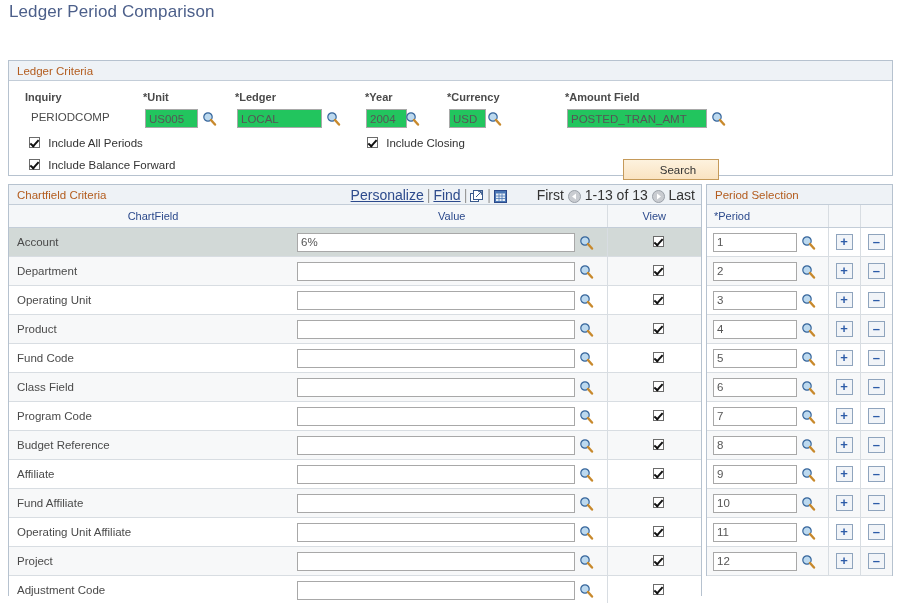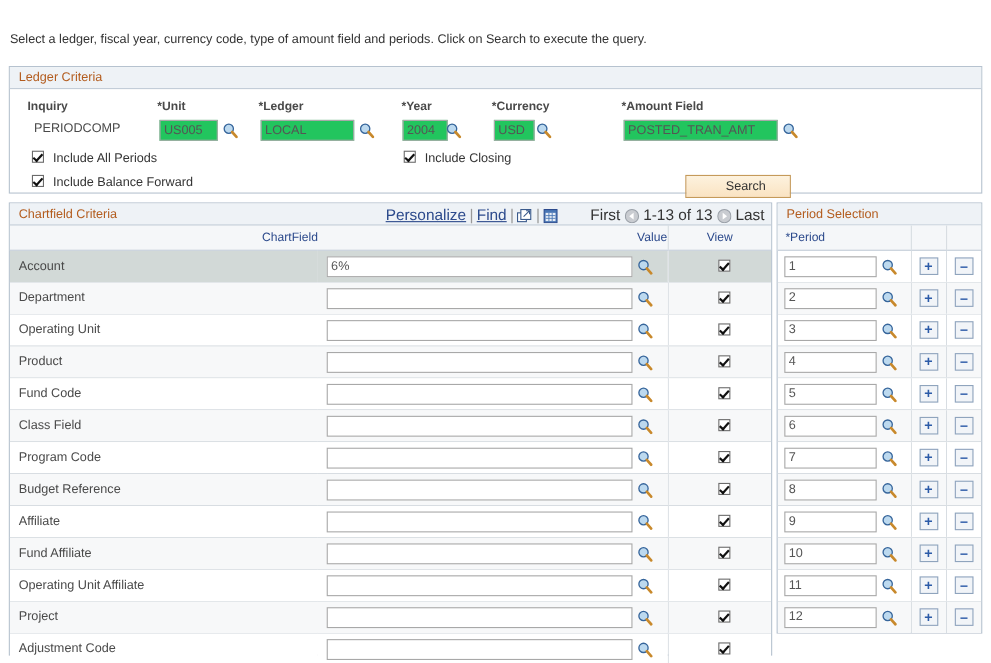--- a/index.html
+++ b/index.html
@@ -79,21 +79,21 @@
   .cf-toolbar a{color:#2c4a8c;text-decoration:underline;cursor:pointer;}
   .cf-toolbar .sep{color:#999;margin:0 3px;}
   .cf-toolbar .nav-txt{color:#333;text-decoration:none;}
   .ico-btn{display:inline-block;vertical-align:-3px;cursor:pointer;}
   .arrow-btn{display:inline-block;vertical-align:-3px;width:13px;height:13px;cursor:pointer;}
 
   table.grid{border-collapse:collapse;width:100%;table-layout:fixed;}
   table.grid th{
     background:#f5f7f9;border-bottom:1px solid #c3cdd8;
     color:#2c4a8c;font-size:11px;font-weight:normal;
-    text-align:right;height:22px;padding:0 0 0 8px;
+    text-align:center;height:22px;padding:0 0 0 8px;
   }
   table.grid td{
     border-bottom:1px solid #d8dde2;height:28px;padding:0 0 0 8px;
     font-size:11.5px;color:#4a4a4a;position:relative;
   }
   tr.row-sel td{background:#d2d9d7;}
   tr.row-odd td{background:#f7f8f9;}
   tr.row-even td{background:#ffffff;}
   td.c-view{text-align:center;padding:0;border-left:1px solid #d8dde2;}
   td.c-value{padding-left:6px;}
@@ -136,21 +136,21 @@
     border:1px solid #8fa4bd;background:#f1f4f8;
     color:#2c5ba8;font-size:13px;font-weight:bold;text-align:center;
     cursor:pointer;font-family:"Liberation Sans","DejaVu Sans",sans-serif;
   }
 </style>
 </head>
 <body>
 
 <div class="page">
 
-  <div class="page-subtitle">Select a ledger, fiscal year, currency code, type of amount field and periods. Click on Search to execute the query.</div>
+  <div class="page-title">Ledger Period Comparison</div>
 
   <div class="groupbox" id="ledger-criteria">
     <div class="group-header">Ledger Criteria</div>
     <div class="lc-body">
 
       <div class="fld-label" style="left:16px;top:10px;">Inquiry</div>
       <div class="fld-static" style="left:22px;top:30px;">PERIODCOMP</div>
 
       <div class="fld-label" style="left:134px;top:10px;">*Unit</div>
       <input class="txt" style="left: 136px; top: 28px; width: 53px;" value="US005">

